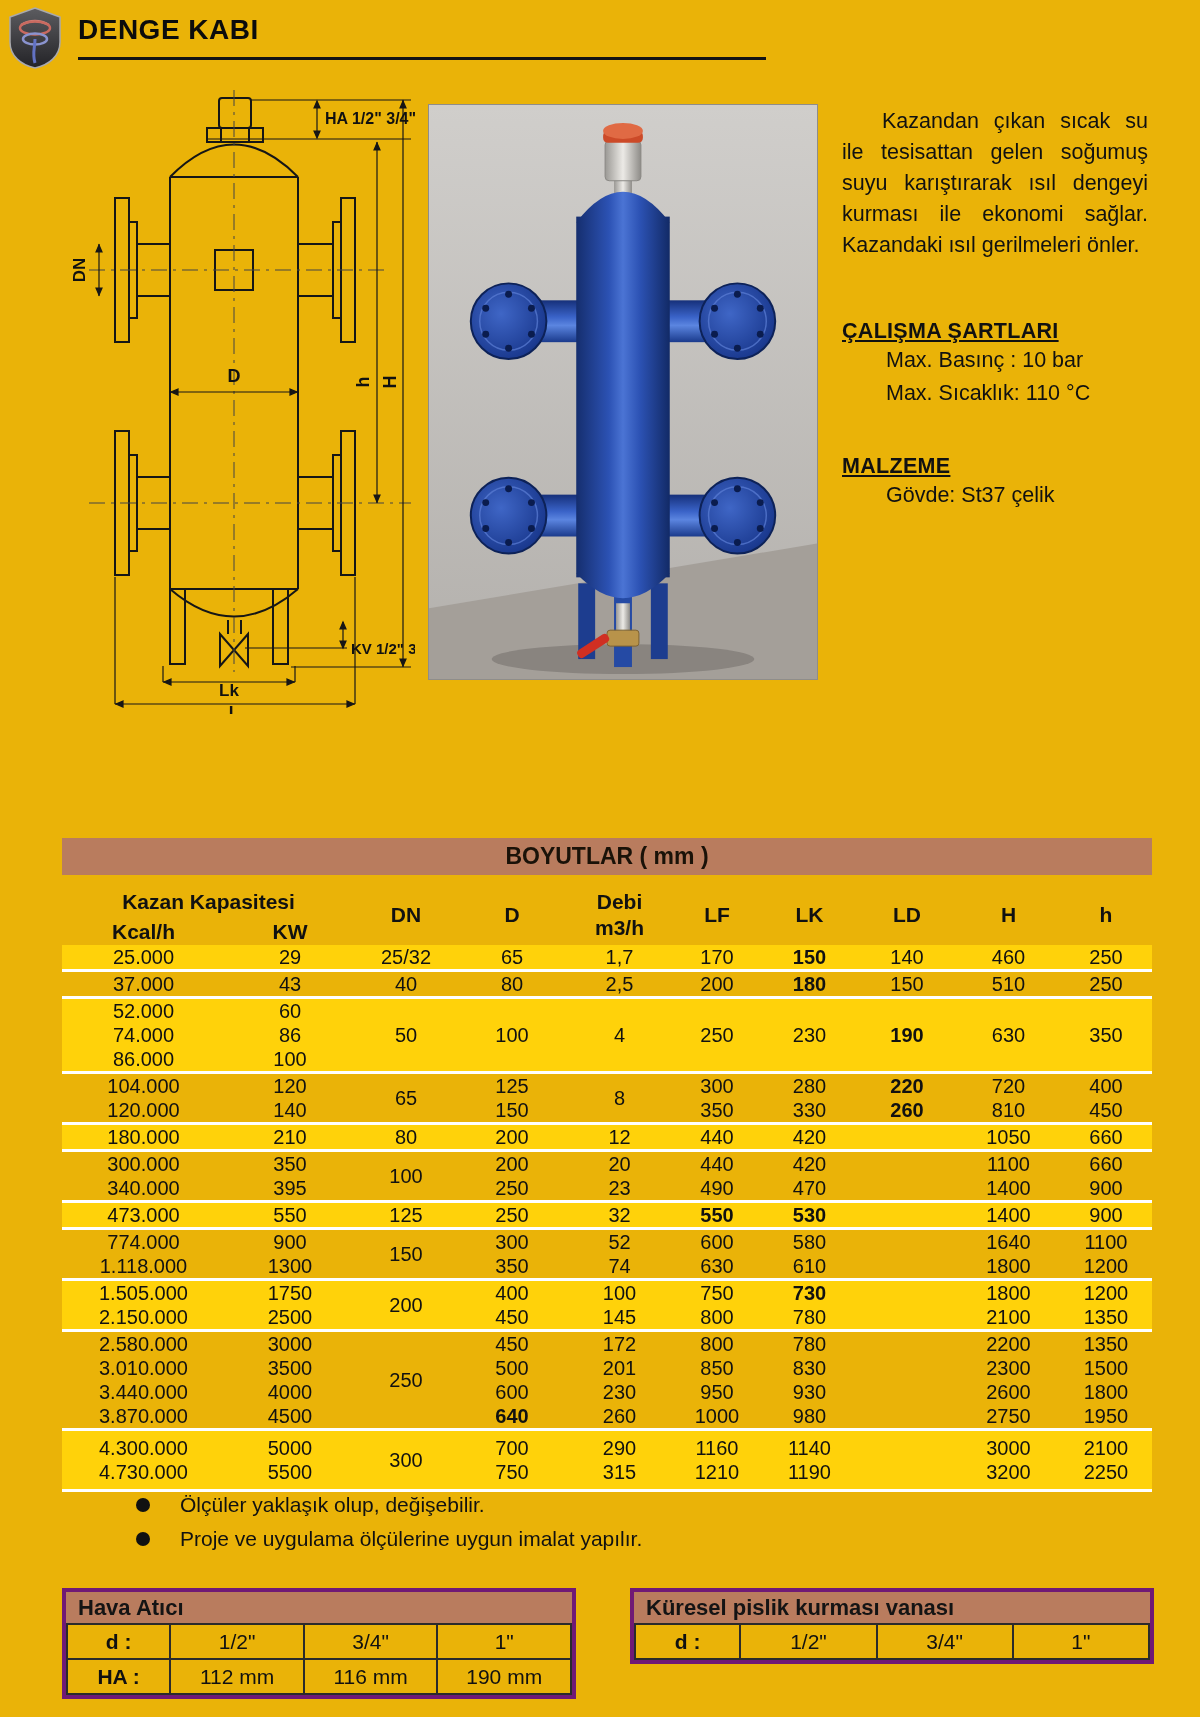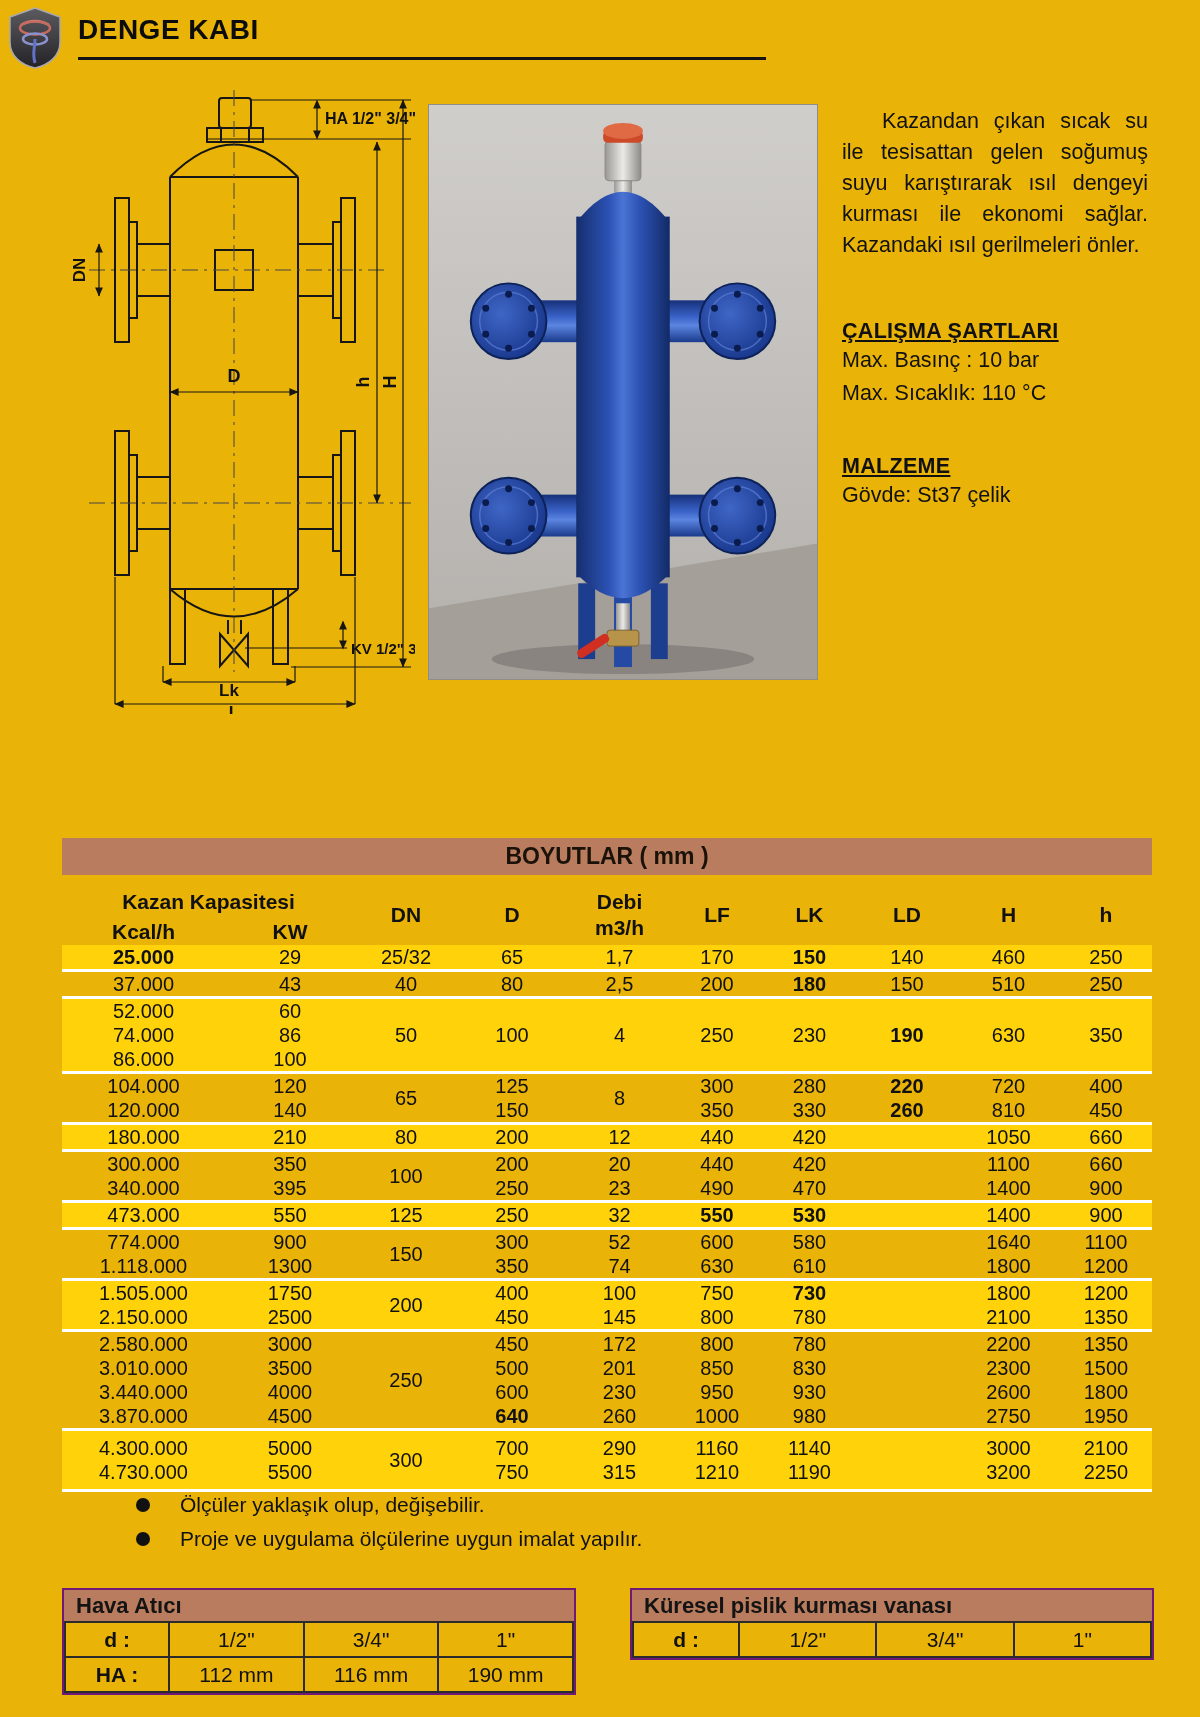--- a/index.html
+++ b/index.html
@@ -15,21 +15,21 @@
   .page-title{position:absolute;left:78px;top:14px;font-size:28px;font-weight:bold;letter-spacing:.5px;color:#0c0c0c;}
   .title-rule{position:absolute;left:78px;top:57px;width:688px;height:3px;background:#141414;}
 
   
   .drawing{position:absolute;left:55px;top:82px;width:360px;height:632px;}
   .photo{position:absolute;left:428px;top:104px;width:390px;height:576px;border:1px solid #8f8d8a;box-sizing:border-box;}
   .rightcol{position:absolute;left:842px;top:106px;width:306px;}
   .intro{font-size:21.5px;line-height:31px;text-align:justify;text-indent:40px;}
   .cond{margin-top:58px;}
   .blk-title{font-size:21.5px;font-weight:bold;text-decoration:underline;letter-spacing:.3px;}
-  .blk-line{font-size:21.5px;line-height:33px;}
+  .blk-line{font-size:21.5px;line-height:33px;margin-left:44px;}
   .matl{margin-top:44px;}
 
   
   .drawing text{font-family:"Liberation Sans",sans-serif;font-weight:bold;fill:#111;}
 
   
   .boyutlar{position:absolute;left:62px;top:838px;width:1090px;}
   .boyutlar .bar{background:var(--brown);height:37px;line-height:37px;text-align:center;
       font-size:23px;font-weight:bold;color:#1a1208;}
   .boyutlar table{width:100%;border-collapse:separate;border-spacing:0;table-layout:fixed;margin-top:4px;}
@@ -43,21 +43,21 @@
   .cellwrap .ln{height:24px;line-height:24px;}
   .cellwrap .ln.b{font-weight:bold;}
 
   
   .notes{position:absolute;left:136px;top:1492px;width:920px;}
   .note{display:flex;align-items:center;margin-bottom:9px;font-size:21px;line-height:25px;}
   .note .dot{width:14px;height:14px;border-radius:50%;background:#111;margin-right:30px;flex:0 0 auto;}
   .note.b .txt{font-weight:bold;}
 
   
-  .mini{position:absolute;top:1588px;border:2px solid #701a75;box-sizing:border-box;}
+  .mini{position:absolute;top:1588px;border:4px solid #701a75;box-sizing:border-box;}
   .mini-left{left:62px;width:514px;}
   .mini-right{left:630px;width:524px;}
   .mini .bar{background:var(--brown);height:31px;line-height:31px;padding-left:12px;
       font-size:22px;font-weight:bold;color:#141414;}
   .mini table{width:100%;border-collapse:collapse;table-layout:fixed;}
   .mini td{border:2px solid #2b2b2b;text-align:center;height:31px;font-size:21px;}
   .mini td.lbl{font-weight:bold;}
 </style>
 </head>
 <body>
@@ -315,21 +315,21 @@
           <th rowspan="2">h</th>
         </tr>
         <tr class="r2">
           <th>Kcal/h</th>
           <th>KW</th>
         </tr>
       </thead>
       <tbody>
           <tr class="y">
             <td>
-              <div class="cellwrap" style="height: 24px; font-weight: bold;">
+              <div class="cellwrap" style="height: 24px;">
                 <div class="ln">25.000</div>
               </div>
             </td>
             <td>
               <div class="cellwrap" style="height: 24px;">
                 <div class="ln">29</div>
               </div>
             </td>
             <td>
               <div class="cellwrap" style="height: 24px;">

